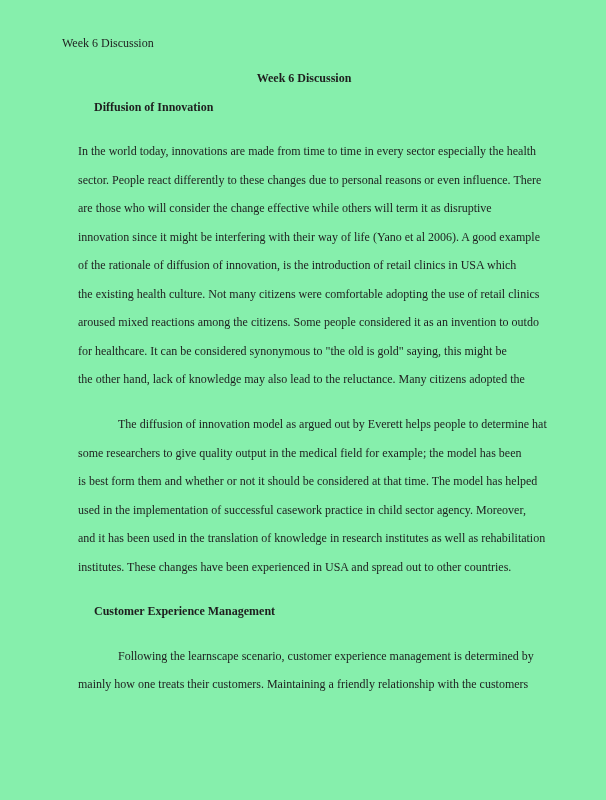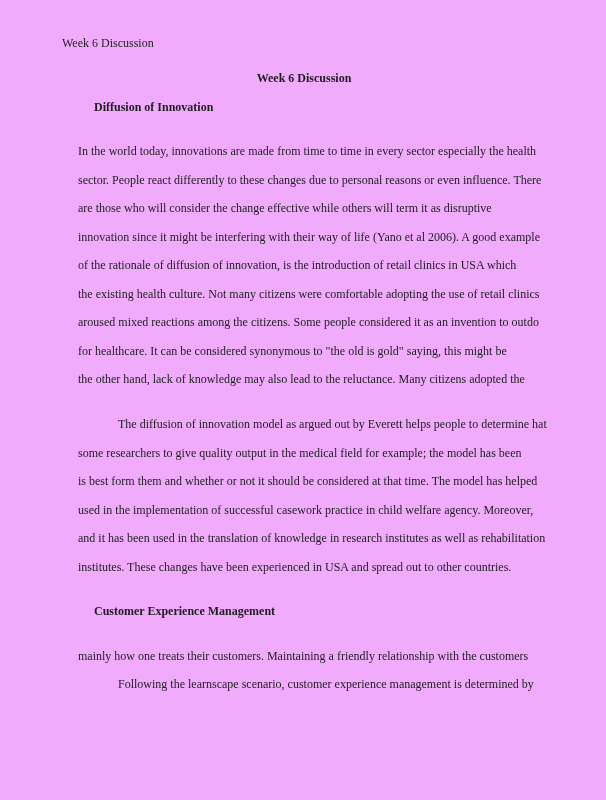--- a/index.html
+++ b/index.html
@@ -4,21 +4,21 @@
 <style>
   html, body {
     margin: 0;
     padding: 0;
     background: #ffffff;
   }
   .page {
     position: relative;
     width: 606px;
     height: 800px;
-    background: #f0abfc;
+    background: #86efac;
     font-family: "Liberation Serif", "DejaVu Serif", serif;
     color: #1e1e1e;
     overflow: hidden;
   }
   .page-header {
     position: absolute;
     top: 36px;
     left: 62px;
     font-size: 12px;
     line-height: 14px;
@@ -69,24 +69,24 @@
           <div class="doc-line">of the rationale of diffusion of innovation, is the introduction of retail clinics in USA which</div>
           <div class="doc-line">the existing health culture. Not many citizens were comfortable adopting the use of retail clinics</div>
           <div class="doc-line">aroused mixed reactions among the citizens. Some people considered it as an invention to outdo</div>
           <div class="doc-line">for healthcare. It can be considered synonymous to "the old is gold" saying, this might be</div>
           <div class="doc-line">the other hand, lack of knowledge may also lead to the reluctance. Many citizens adopted the</div>
         </div>
         <div class="doc-paragraph">
           <div class="doc-line indent">The diffusion of innovation model as argued out by Everett helps people to determine hat</div>
           <div class="doc-line">some researchers to give quality output in the medical field for example; the model has been</div>
           <div class="doc-line">is best form them and whether or not it should be considered at that time. The model has helped</div>
-          <div class="doc-line">used in the implementation of successful casework practice in child welfare agency. Moreover,</div>
+          <div class="doc-line">used in the implementation of successful casework practice in child sector agency. Moreover,</div>
           <div class="doc-line">and it has been used in the translation of knowledge in research institutes as well as rehabilitation</div>
           <div class="doc-line">institutes. These changes have been experienced in USA and spread out to other countries.</div>
         </div>
         <div class="doc-heading">Customer Experience Management</div>
         <div class="doc-paragraph">
+          <div class="doc-line indent">Following the learnscape scenario, customer experience management is determined by</div>
           <div class="doc-line">mainly how one treats their customers. Maintaining a friendly relationship with the customers</div>
-          <div class="doc-line indent">Following the learnscape scenario, customer experience management is determined by</div>
         </div>
       </div>
   </div>
 </div>
 
 </body></html>

